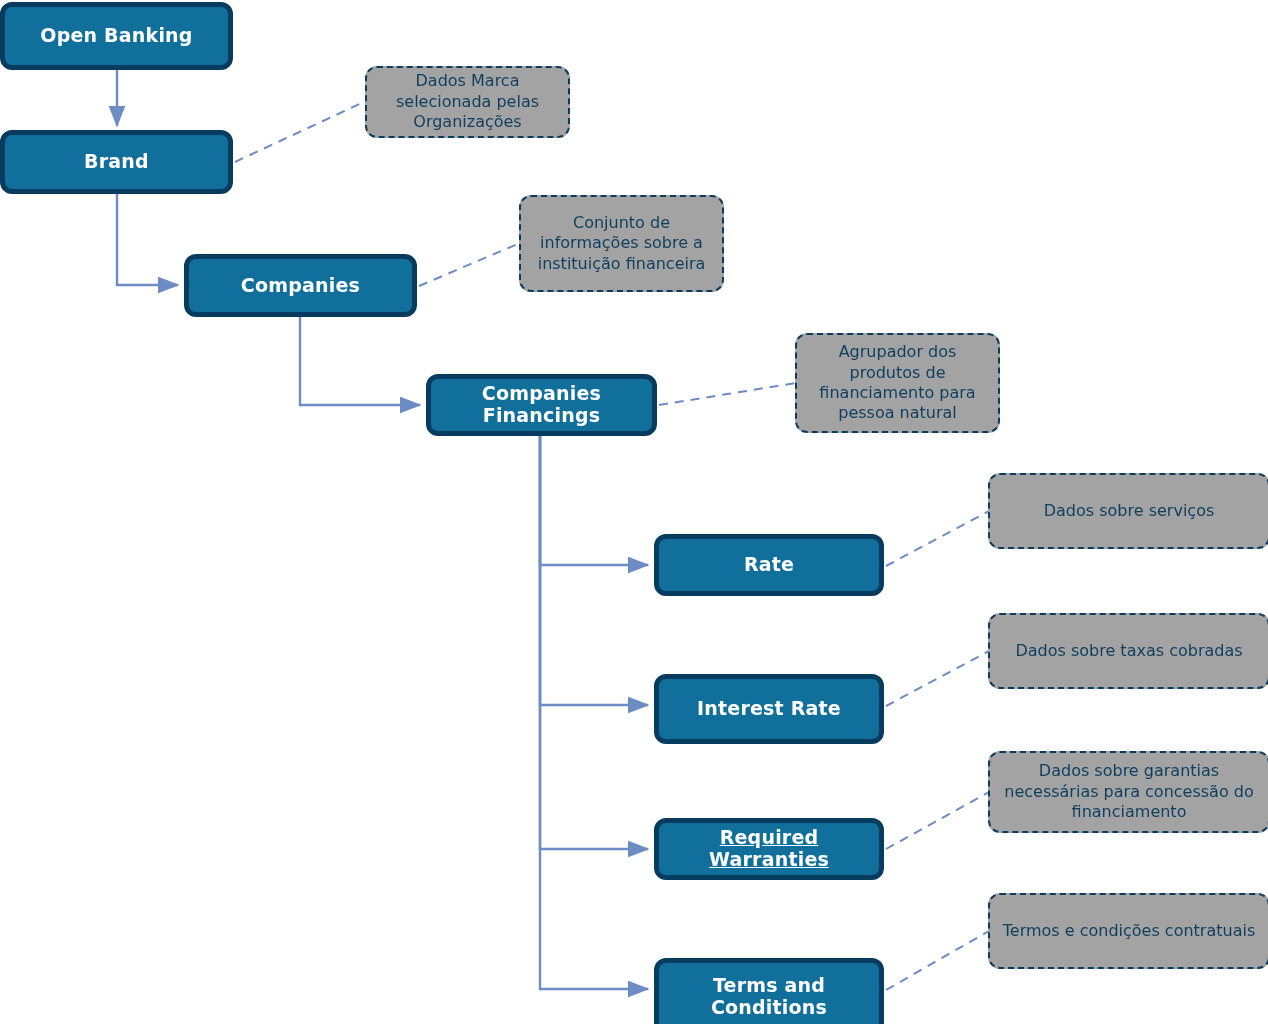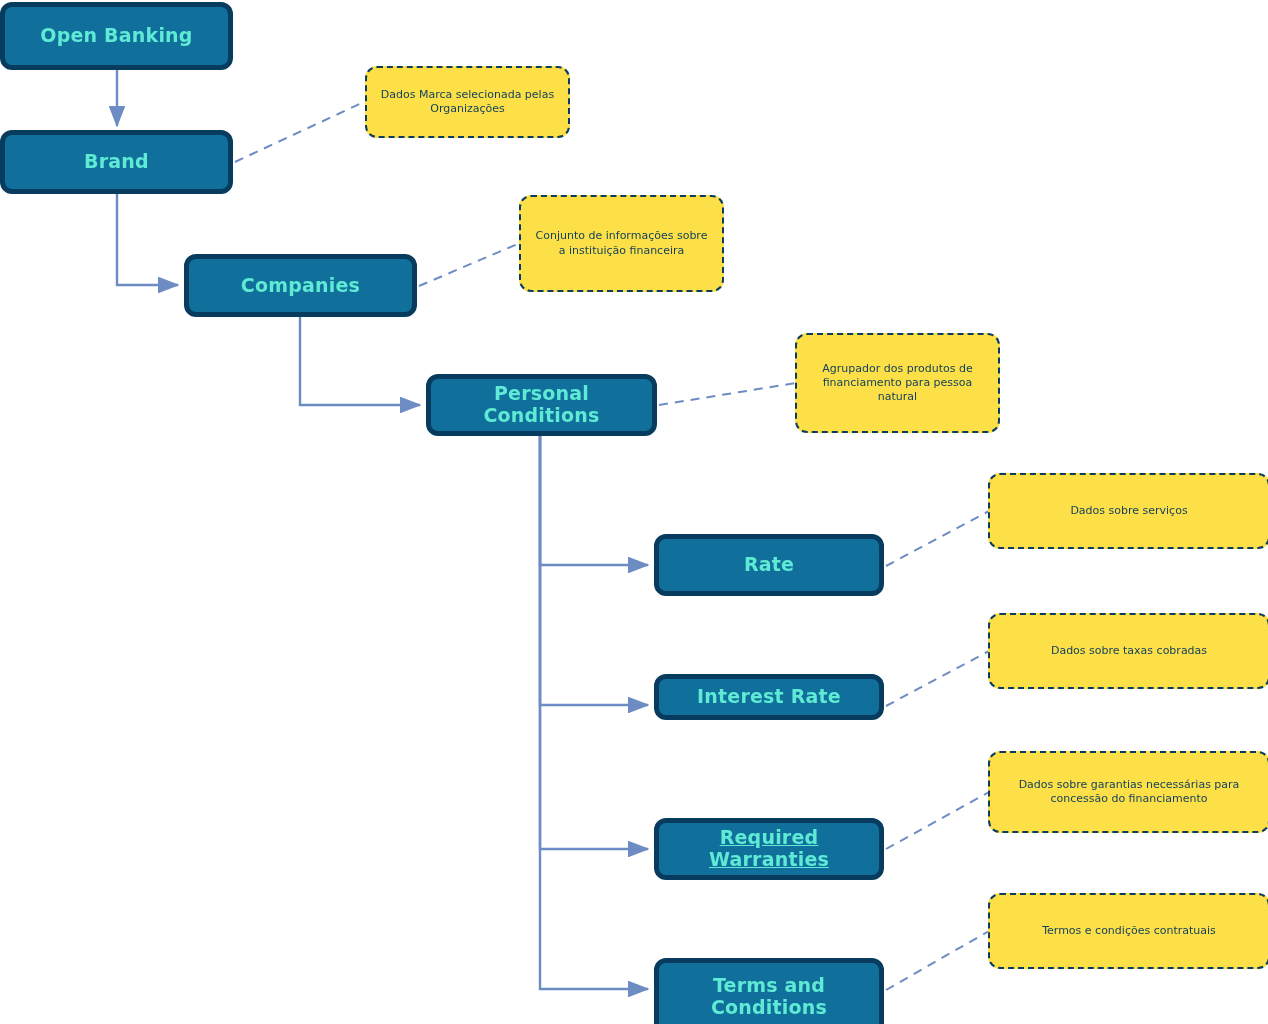--- a/index.html
+++ b/index.html
@@ -27,48 +27,48 @@
     pointer-events: none;
   }
 
   
   .node {
     position: absolute;
     box-sizing: border-box;
     background: #11709b;
     border: 5px solid #073c5e;
     border-radius: 12px;
-    color: #5eead4;
+    color: #ffffff;
     display: flex;
     align-items: center;
     justify-content: center;
     text-align: center;
     font-family: "DejaVu Sans", sans-serif;
     font-size: 19px;
     font-weight: bold;
     letter-spacing: 0.2px;
     line-height: 1.15;
     padding: 0 10px;
     z-index: 3;
   }
 
   
   .note {
     position: absolute;
     box-sizing: border-box;
-    background: #fde047;
+    background: #a3a3a3;
     border: 2px dashed #0b3c5d;
     border-radius: 12px;
     color: #0f3e5e;
     display: flex;
     align-items: center;
     justify-content: center;
     text-align: center;
     font-family: "DejaVu Sans", sans-serif;
-    font-size: 11px;
+    font-size: 16px;
     font-weight: normal;
     line-height: 1.28;
     padding: 4px 10px;
     z-index: 2;
   }
 </style>
 </head>
 <body>
 
 <div id="canvas">
@@ -108,25 +108,25 @@
 
     <path d="M886,990 L989,931" fill="none" stroke="#6e8cc4" stroke-width="2" stroke-dasharray="9,7"></path>
   </svg>
 
   <div class="node" style="left:0px; top:2px; width:233px; height:68px;">Open Banking</div>
 
   <div class="node" style="left:0px; top:130px; width:233px; height:64px;">Brand</div>
 
   <div class="node" style="left:184px; top:254px; width:233px; height:63px;">Companies</div>
 
-  <div class="node" style="left:426px; top:374px; width:231px; height:62px;">Personal Conditions</div>
+  <div class="node" style="left:426px; top:374px; width:231px; height:62px;">Companies Financings</div>
 
   <div class="node" style="left:654px; top:534px; width:230px; height:62px;">Rate</div>
 
-  <div class="node" style="left:654px; top:674px; width:230px; height:46px;">Interest Rate</div>
+  <div class="node" style="left:654px; top:674px; width:230px; height:70px;">Interest Rate</div>
 
   <div class="node" style="left:654px; top:818px; width:230px; height:62px;text-decoration:underline;">Required Warranties</div>
 
   <div class="node" style="left:654px; top:958px; width:230px; height:78px;">Terms and Conditions</div>
 
   <div class="note" style="left:365px; top:66px; width:205px; height:72px;">Dados Marca selecionada pelas Organizações</div>
 
   <div class="note" style="left:519px; top:195px; width:205px; height:97px;text-align:center;">Conjunto de informações sobre a instituição financeira</div>
 
   <div class="note" style="left:795px; top:333px; width:205px; height:100px;">Agrupador dos produtos de financiamento para pessoa natural</div>

